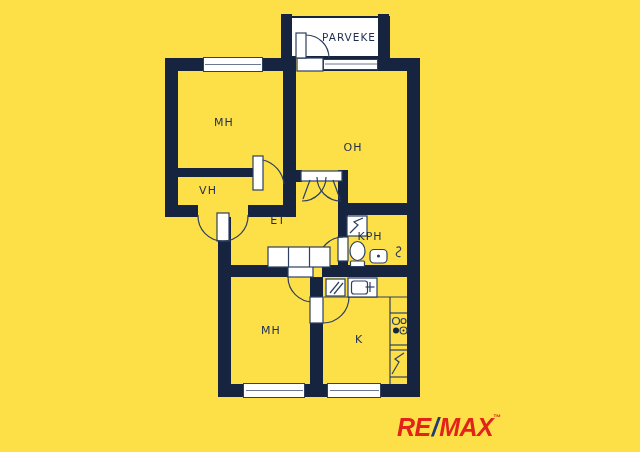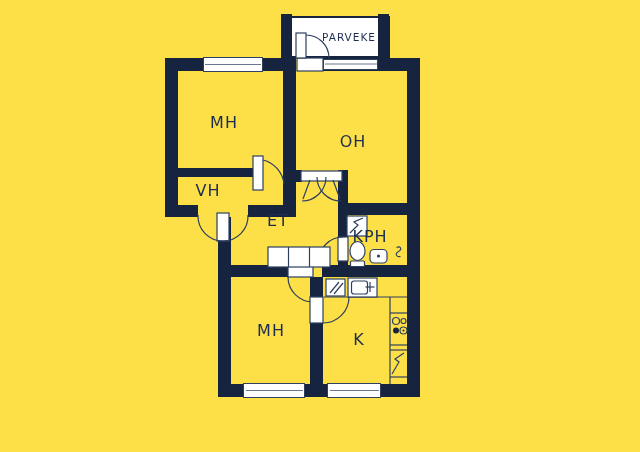--- a/index.html
+++ b/index.html
@@ -3,21 +3,21 @@
 <meta charset="utf-8">
 <style>
   html,body{margin:0;padding:0;background:#fff;}
   #stage{position:relative;width:640px;height:452px;background:#fde047;overflow:hidden;
          font-family:"DejaVu Sans","Liberation Sans",sans-serif;}
   .wall{position:absolute;background:#16243f;z-index:1;}
   .balcony-outline{position:absolute;border:2px solid #16243f;background:#fff;box-sizing:border-box;z-index:0;}
   .win{position:absolute;background:#fff;border:1px solid #2e3f60;box-sizing:border-box;z-index:2;}
   #symbols{position:absolute;left:0;top:0;z-index:3;}
   .room-label{position:absolute;transform:translate(-50%,-50%);z-index:4;
-              font-size:16px;font-weight:400;color:#1d2d4f;letter-spacing:1px;white-space:nowrap;}
+              font-size:11px;font-weight:400;color:#1d2d4f;letter-spacing:1px;white-space:nowrap;}
   .disclaimer{position:absolute;left:145px;top:423px;font-size:11px;color:#64676c;
               font-family:"Liberation Sans",sans-serif;letter-spacing:.2px;z-index:4;}
   .brand{position:absolute;left:397px;top:413px;z-index:4;
          font-family:"Liberation Sans",sans-serif;font-style:italic;font-weight:800;
          font-size:25px;letter-spacing:-.5px;white-space:nowrap;}
   .brand .re,.brand .max{color:#e2231a;}
   .brand .slash{color:#1d3c78;padding:0 1px;}
   .brand .tm{font-size:8px;color:#e2231a;vertical-align:top;font-style:normal;}
 </style>
 </head>
@@ -162,21 +162,22 @@
         <circle cx="403.5" cy="330.5" r="3.5"></circle>
         <circle cx="403.5" cy="330.5" r="1" fill="#16243f" stroke="none"></circle>
       </g>
 
       <path d="M392 374 L399 362 L395 359 L404 353"></path>
     </g>
   </svg>
 
   <div class="room-label" style="left:349px;top:37px;font-size:10.5px">PARVEKE</div>
   <div class="room-label" style="left:224px;top:122px">MH</div>
-  <div class="room-label" style="left:353px;top:141px">OH</div>
+  <div class="room-label" style="left:353px;top:147px">OH</div>
   <div class="room-label" style="left:208px;top:190px">VH</div>
   <div class="room-label" style="left:278px;top:220px">ET</div>
   <div class="room-label" style="left:370px;top:236px">KPH</div>
   <div class="room-label" style="left:271px;top:330px">MH</div>
   <div class="room-label" style="left:359px;top:339px">K</div>
 
+  <div class="brand"><span class="re">RE</span><span class="slash">/</span><span class="max">MAX</span><span class="tm">™</span></div>
 
 </div>
 
 </body></html>

